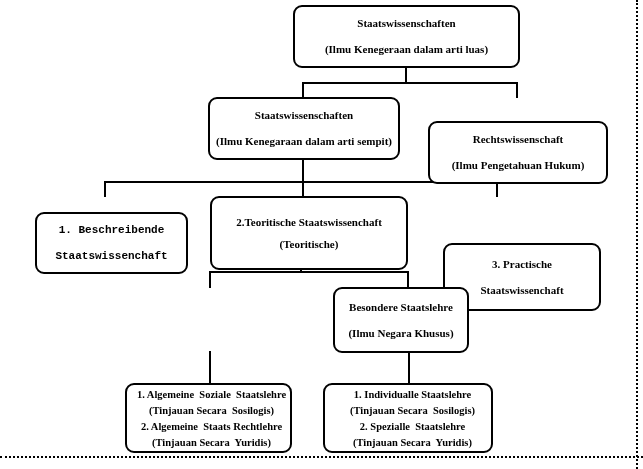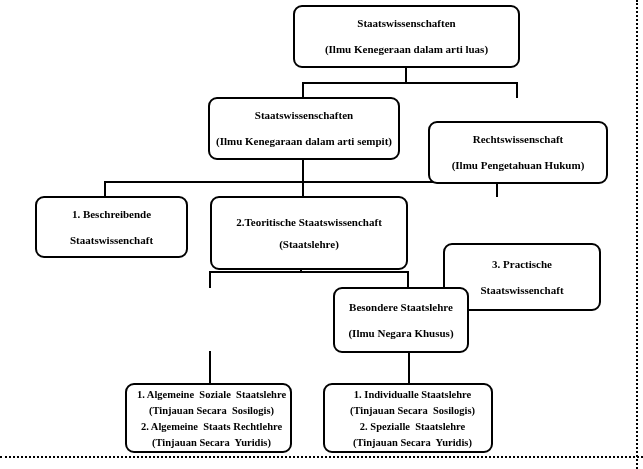--- a/index.html
+++ b/index.html
@@ -31,21 +31,21 @@
     gap: 11px;
   }
   .box .ln { white-space: pre; }
   .small { font-size: 10.5px; line-height: 15px; row-gap: 1px; }
   .conn { position: absolute; background: #000000; }
 
   
   .box-a { left: 293px; top: 5px;   width: 227px; height: 63px; }
   .box-b { left: 208px; top: 97px;  width: 192px; height: 63px; }
   .box-c { left: 428px; top: 97px;  width: 180px; height: 63px; margin-top: 24px; }
-  .box-d { left: 35px;  top: 196px; width: 153px; height: 62px; }
+  .box-d { left: 35px;  top: 212px; width: 153px; height: 62px; font-family: Liberation Mono, monospace; }
   .box-e { left: 202px; top: 196px; width: 198px; height: 74px; row-gap: 7px; margin-left: 8px; }
   .box-f { left: 443px; top: 212px; width: 158px; height: 68px; margin-top: 31px; }
   .box-g { left: 127px; top: 287px; width: 166px; height: 66px; }
   .box-h { left: 333px; top: 287px; width: 136px; height: 66px; }
   .box-i { left: 125px; top: 383px; width: 167px; height: 70px; padding-left: 8px; }
   .box-j { left: 323px; top: 383px; width: 170px; height: 70px; padding-left: 11px; }
 
   
   .c1  { left: 405px; top: 67px;  width: 2px;   height: 16px; }
   .c2  { left: 302px; top: 82px;  width: 216px; height: 2px;  }
@@ -109,21 +109,21 @@
     <div class="ln">(Ilmu Pengetahuan Hukum)</div>
   </div>
 
   <div class="box box-d">
     <div class="ln">1. Beschreibende</div>
     <div class="ln">Staatswissenchaft</div>
   </div>
 
   <div class="box box-e">
     <div class="ln">2.Teoritische Staatswissenchaft</div>
-    <div class="ln">(Staatslehre)</div>
+    <div class="ln">(Teoritische)</div>
   </div>
 
   <div class="box box-f">
     <div class="ln">3. Practische</div>
     <div class="ln">Staatswissenchaft</div>
   </div>
 
 
   <div class="box box-h">
     <div class="ln">Besondere Staatslehre</div>

